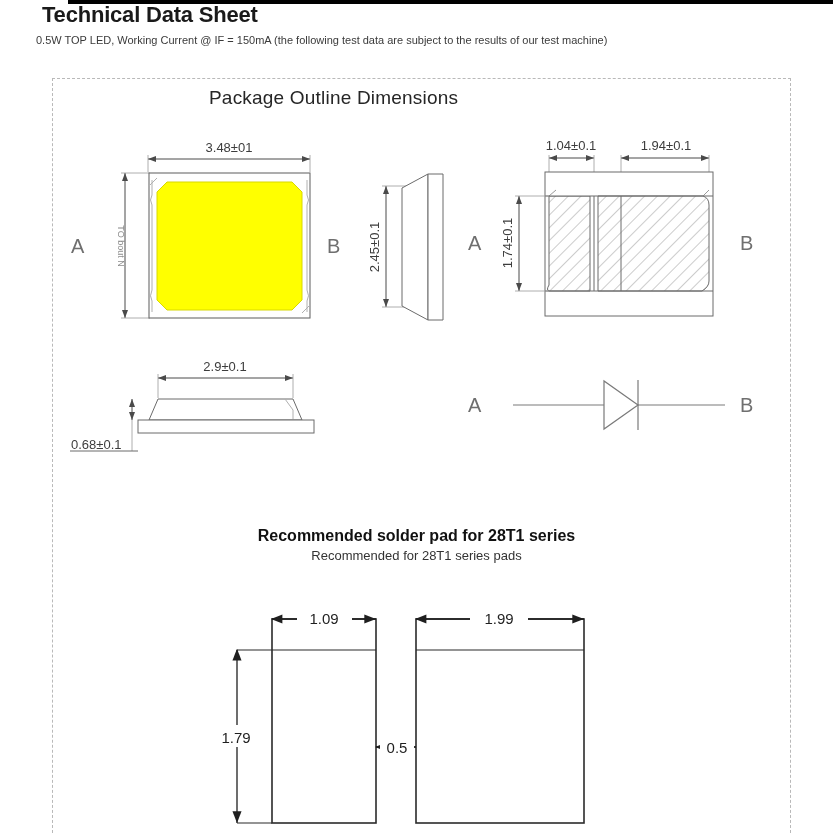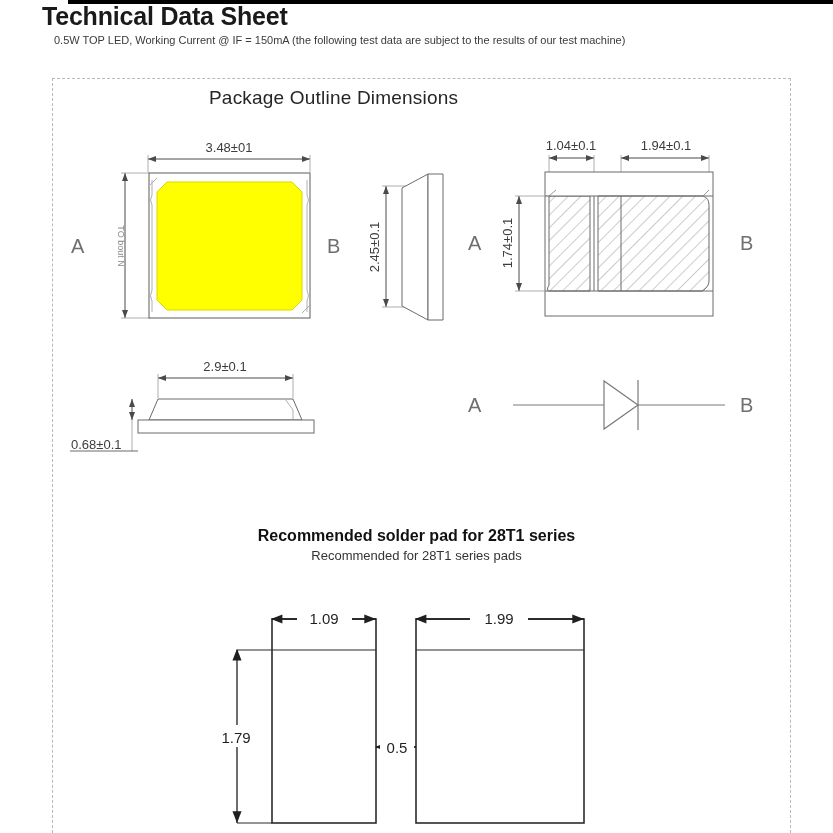--- a/index.html
+++ b/index.html
@@ -9,26 +9,26 @@
     font-family:"Liberation Sans", sans-serif;
     color:#231f20;
     overflow:hidden;
     position:relative;
   }
   .topbar{
     position:absolute;left:68px;top:0px;width:765px;height:4px;background:#000;
   }
   .doc-title{
     position:absolute;left:42px;top:2px;
-    font-size:25px;font-weight:bold;letter-spacing:-0.2px;
+    font-size:22px;font-weight:bold;letter-spacing:-0.2px;
     color:#1a1a1a;
     font-family:"Liberation Sans", sans-serif;
   }
   .doc-sub{
-    position:absolute;left:54px;top:34px;
+    position:absolute;left:36px;top:34px;
     font-size:11px;color:#3a3a3a;
     white-space:nowrap;
   }
   .panel{
     position:absolute;left:52px;top:78px;width:739px;height:755px;
     border-left:1px dashed #b9b9b9;
     border-top:1px dashed #b9b9b9;
     border-right:1px dashed #b9b9b9;
     box-sizing:border-box;
   }

